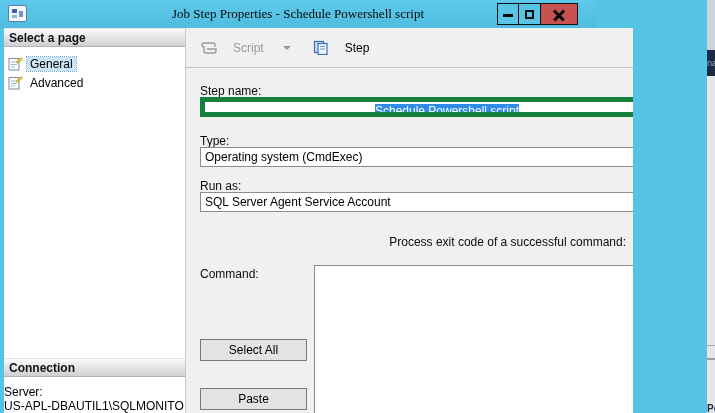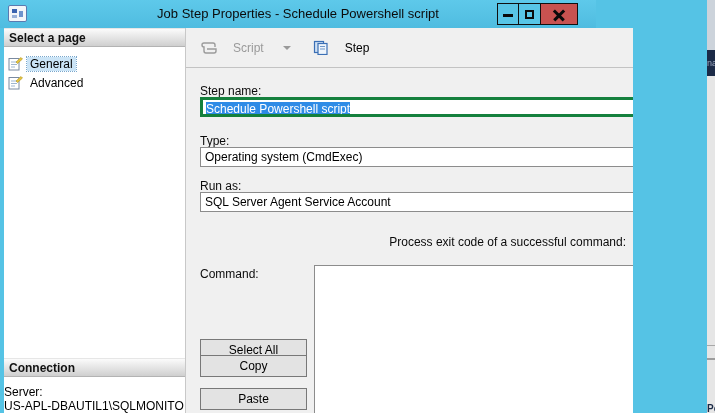--- a/index.html
+++ b/index.html
@@ -10,21 +10,21 @@
   
   .bg-strip { position:absolute; left:707px; top:0; width:8px; height:413px; background:#e6e6e6; overflow:hidden; }
   .bg-strip .seg-top { position:absolute; left:0; top:0; width:8px; height:50px; background:#ccd3db; }
   .bg-strip .seg-navy { position:absolute; left:0; top:50px; width:8px; height:26px; background:#1b2a47; color:#9aa7bd; font-size:9px; line-height:26px; overflow:hidden; }
   .bg-strip .line1 { position:absolute; left:0; top:345px; width:8px; height:1px; background:#a8a8a8; }
   .bg-strip .line2 { position:absolute; left:0; top:358px; width:8px; height:2px; background:#9d9d9d; }
   .bg-strip .seg-bottom-text { position:absolute; left:0; top:403px; width:8px; height:10px; color:#1b2a47; font-size:10px; font-weight:bold; overflow:hidden; }
 
   
   .dialog { position:absolute; left:0; top:0; width:707px; height:413px; background:#55c3e5; }
-  .titlebar { position:relative; width:596px; height:28px; background:linear-gradient(#5ec9ea,#4fbce0); }
+  .titlebar { position:relative; width:596px; height:28px; background:linear-gradient(#5ec9ea,#4fbce0);font-family:Liberation Serif, serif; }
   .titlebar .title { position:absolute; left:0; right:0; top:6px; text-align:center; font-size:13px; color:#0b0b0b; }
   .app-icon { position:absolute; left:8px; top:5px; width:19px; height:17px; background:#f4f6f9; border:1px solid #5a7ab0; border-radius:2px; }
   .app-icon i { position:absolute; display:block; background:#3c64b0; }
   .app-icon .g1 { left:3px; top:3px; width:5px; height:4px; }
   .app-icon .g2 { left:10px; top:5px; width:4px; height:6px; background:#6f93cc; }
   .app-icon .g3 { left:3px; top:9px; width:5px; height:3px; background:#9ab1d8; }
 
   .win-controls { position:absolute; right:18px; top:3px; height:22px; display:flex; border:1px solid #101010; }
   .win-btn { height:100%; position:relative; border-right:1px solid #101010; background:#58c5e6; cursor:default; }
   .win-btn:last-child { border-right:none; }
@@ -50,21 +50,21 @@
 
   
   .main { position:relative; flex:1; background:#f0f0f0; overflow:hidden; }
   .toolbar { position:absolute; left:0; top:0; right:0; height:40px; display:flex; align-items:center; padding-left:10px; gap:14px; border-bottom:1px solid #c3c3c3; }
   .tool-btn { display:flex; align-items:center; gap:16px; padding:3px 4px; }
   .tool-btn.disabled { color:#9a9a9a; }
   .tool-btn .caret { width:0; height:0; border-left:4px solid transparent; border-right:4px solid transparent; border-top:4px solid #9a9a9a; margin-left:3px; }
 
   .field-label { position:absolute; color:#0b0b0b; }
   .textbox { position:absolute; background:#fff; border:1px solid #8c8c8c; height:20px; line-height:18px; padding:0 3px; overflow:hidden; white-space:nowrap; }
-  .textbox.focused { border:3px solid #15803d; }
+  .textbox.focused { border:5px solid #15803d;text-align:center; }
   .textbox .selected { background:#2e8be6; color:#fff; }
   .selectbox { position:absolute; background:#fff; border:1px solid #8c8c8c; height:20px; line-height:18px; padding:0 20px 0 4px; overflow:hidden; white-space:nowrap; }
   .chev { position:absolute; right:8px; top:5px; width:6px; height:6px; border-right:1.6px solid #4a4a4a; border-bottom:1.6px solid #4a4a4a; transform:rotate(45deg); }
   .exit-input { position:absolute; background:#fff; border:1px solid #8c8c8c; height:21px; line-height:19px; padding:0 4px; font-family:"Liberation Sans",sans-serif; font-size:12px; }
 
   .cmd-btn { position:absolute; width:107px; height:22px; background:#e3e3e3; border:1px solid #787878; text-align:center; line-height:20px; cursor:default; }
   .cmd-area { position:absolute; background:#ffffff; border:1px solid #8c8c8c; overflow:hidden; }
   .cmd-text { position:absolute; left:3px; top:2px; right:20px; line-height:14px; white-space:pre-wrap; word-break:break-all; }
   .scrollbar { position:absolute; right:0; top:0; width:17px; bottom:0; background:#f4f4f4; border-left:1px solid #d0d0d0; }
   .scroll-up { position:absolute; left:1px; top:1px; width:15px; height:16px; background:#fdfdfd; border:1px solid #ababab; }
@@ -179,21 +179,20 @@
           <span>SQL Server Agent Service Account</span>
           <span class="chev"></span>
         </div>
 
         <div class="field-label" style="left:14px; top:207px; width:426px; text-align:right;">Process exit code of a successful command:</div>
         <input class="exit-input" style="left: 450px; top: 202px; width: 55px;" value="0">
 
         <div class="field-label" style="left:14px; top:239px;">Command:</div>
 
         <div class="cmd-btn" style="left:14px; top:311px;">Select All</div>
-        <div class="cmd-btn" style="left:14px; top:327px;">Copy</div>
         <div class="cmd-btn" style="left:14px; top:360px;">Paste</div>
 
         <div class="cmd-area" style="left:128px; top:237px; width:365px; height:150px;">
           <div class="scrollbar">
             <div class="scroll-up">
               <span class="chev-up"></span>
             </div>
           </div>
         </div>
 

